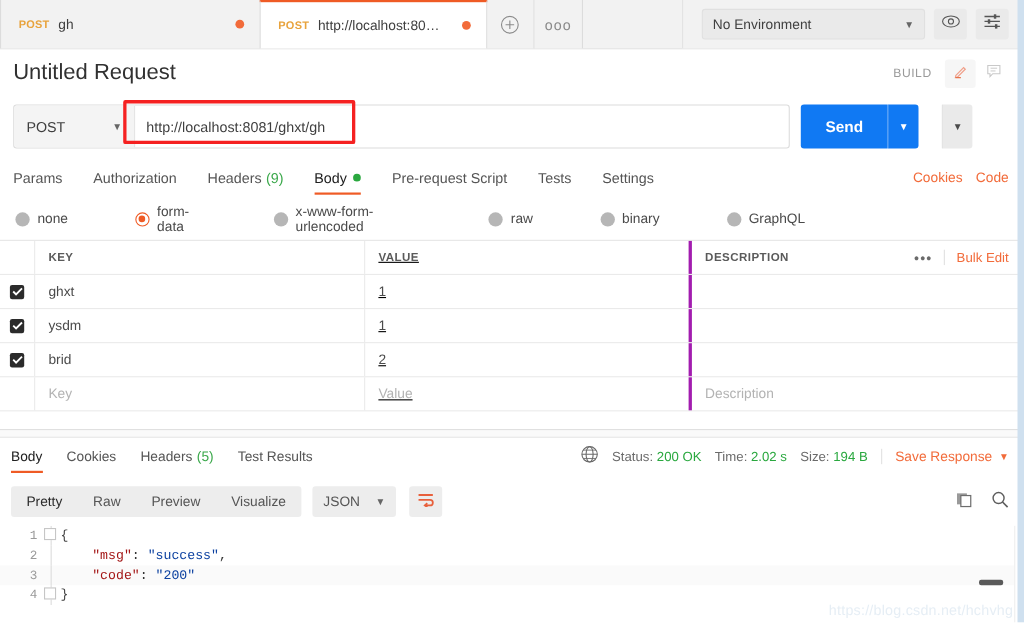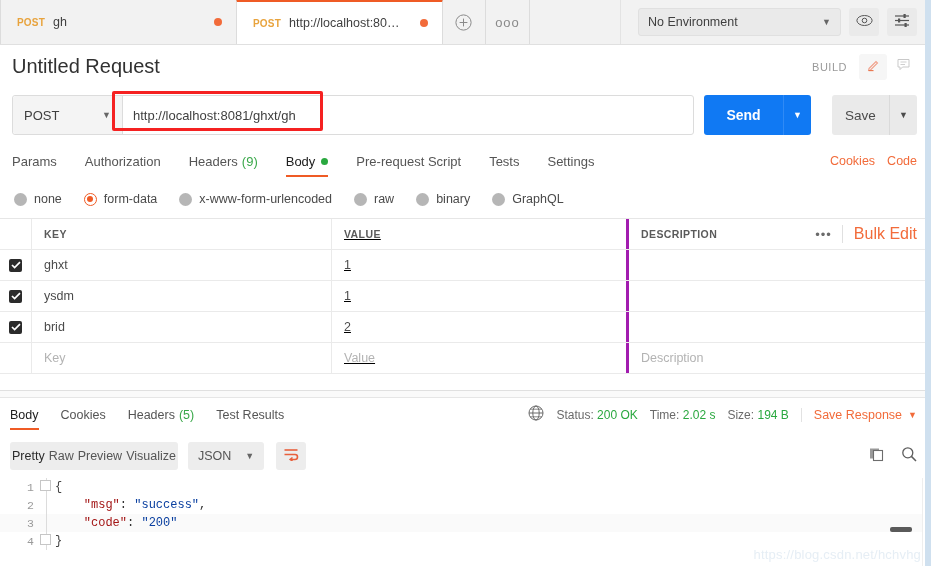--- a/index.html
+++ b/index.html
@@ -167,21 +167,21 @@
   .rtab .gdot {
     width: 7px; height: 7px; border-radius: 50%;
     background: #2aa83f; margin-left: 6px; display: inline-block;
   }
   .rt-right { margin-left: auto; display: flex; gap: 12px; }
   .rt-link { font-size: 12.5px; color: #f26b3a; cursor: pointer; }
 
   
   .bodytypes {
     position: absolute; left: 0; top: 186px; width: 754px; height: 26px;
-    display: flex; align-items: center; padding-left: 14px;
+    display: flex; align-items: center; padding-left: 14px; gap: 39px;
   }
   .bt { display: flex; align-items: center; margin-right: 22px; cursor: pointer; }
   .bt .ring {
     width: 13px; height: 13px; border-radius: 50%;
     background: #b6b6b6; margin-right: 7px; flex: none;
     display: flex; align-items: center; justify-content: center;
   }
   .bt.on .ring { background: #fff; border: 1.5px solid #ef5b25; }
   .bt.on .ring::after {
     content: ''; width: 6px; height: 6px; border-radius: 50%; background: #ef5b25;
@@ -209,21 +209,21 @@
   .kv-val { width: 297px; flex: none; border-right: 3px solid #a21caf;
     display: flex; align-items: center; padding-left: 12px; text-decoration: underline; }
   .kv-desc { flex: 1; display: flex; align-items: center; padding-left: 12px; }
   .kv-hdr-txt { font-size: 10.5px; color: #5a5a5a; letter-spacing: 0.4px; font-weight: bold; }
   .kv-txt { font-size: 12.5px; color: #4b4b4b; }
   .kv-ph { font-size: 12.5px; color: #b3b3b3; }
   .kv-actions {
     margin-left: auto; display: flex; align-items: center; padding-right: 14px; gap: 10px;
   }
   .kv-actions .d3 { font-size: 13px; color: #6b6b6b; letter-spacing: 1px; cursor: pointer; }
-  .kv-actions .bulk { font-size: 16px; color: #f26b3a; cursor: pointer;
+  .kv-actions .bulk { font-size: 12px; color: #f26b3a; cursor: pointer;
     border-left: 1px solid #e0e0e0; padding-left: 11px; }
 
   
   .splitter {
     position: absolute; left: 0; top: 390px; width: 931px; height: 8px;
     background: #fafafa; border-top: 1px solid #e0e0e0; border-bottom: 1px solid #e6e6e6;
     cursor: ns-resize;
   }
 
   
@@ -254,21 +254,21 @@
   
   .respbar {
     position: absolute; left: 0; top: 434px; width: 931px; height: 44px;
     display: flex; align-items: center; padding: 0 14px 0 10px; gap: 6px;
   }
   .seg {
     height: 28px; background: #ededed; border-radius: 3px;
     display: flex; align-items: center;
   }
   .seg .it {
-    padding: 0 2px; font-size: 12.5px; color: #555; cursor: pointer;
+    padding: 0 14px; font-size: 12.5px; color: #555; cursor: pointer;
     height: 28px; display: flex; align-items: center;
   }
   .seg .it.active { color: #2b2b2b; }
   .jsonsel {
     height: 28px; background: #ededed; border-radius: 3px;
     display: flex; align-items: center; padding: 0 10px; gap: 14px;
     font-size: 12.5px; color: #555; cursor: pointer; margin-left: 4px;
   }
   .jsonsel .caret { font-size: 9px; color: #666; }
   .wrapbtn {
@@ -423,21 +423,20 @@
     <div class="url-input">
       <span>http://localhost:8081/ghxt/gh</span>
     </div>
     <div class="url-hl"></div>
   </div>
   <div class="send-grp">
     <div class="send-btn">Send</div>
     <div class="send-caret">▼</div>
   </div>
   <div class="save-grp">
-    <div class="save-btn">Save</div>
     <div class="save-caret">▼</div>
   </div>
 </div>
 
 <div class="reqtabs">
   <div class="rtab">
     <span>Params</span>
   </div>
   <div class="rtab">
     <span>Authorization</span>

